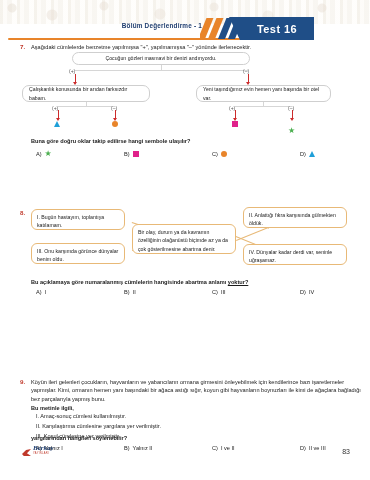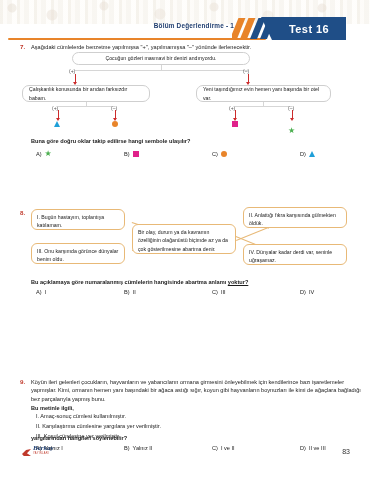--- a/index.html
+++ b/index.html
@@ -30,21 +30,21 @@
       radial-gradient(circle at 52px 15px, rgba(226,216,202,.4) 0 5px, transparent 6px),
       radial-gradient(circle at 104px 6px, rgba(226,216,202,.4) 0 4px, transparent 5px),
       radial-gradient(circle at 160px 14px, rgba(226,216,202,.35) 0 5px, transparent 6px),
       radial-gradient(circle at 214px 7px, rgba(226,216,202,.4) 0 4px, transparent 5px),
       radial-gradient(circle at 268px 16px, rgba(226,216,202,.35) 0 5px, transparent 6px),
       radial-gradient(circle at 322px 8px, rgba(226,216,202,.4) 0 4px, transparent 5px);
   }
 
   
   .header{
-    position:absolute;left:0;top:18px;width:346px;height:22px;
+    position:absolute;left:0;top:18px;width:314px;height:22px;
   }
   .header-rule{
     position:absolute;left:8px;top:20px;width:258px;height:2px;
     background:#e8842a;border-radius:1px;
   }
   .section-title{
     position:absolute;right:112px;top:4px;
     font-size:6.4px;font-weight:bold;letter-spacing:.2px;
     color:#1f3d6e;white-space:nowrap;
   }

